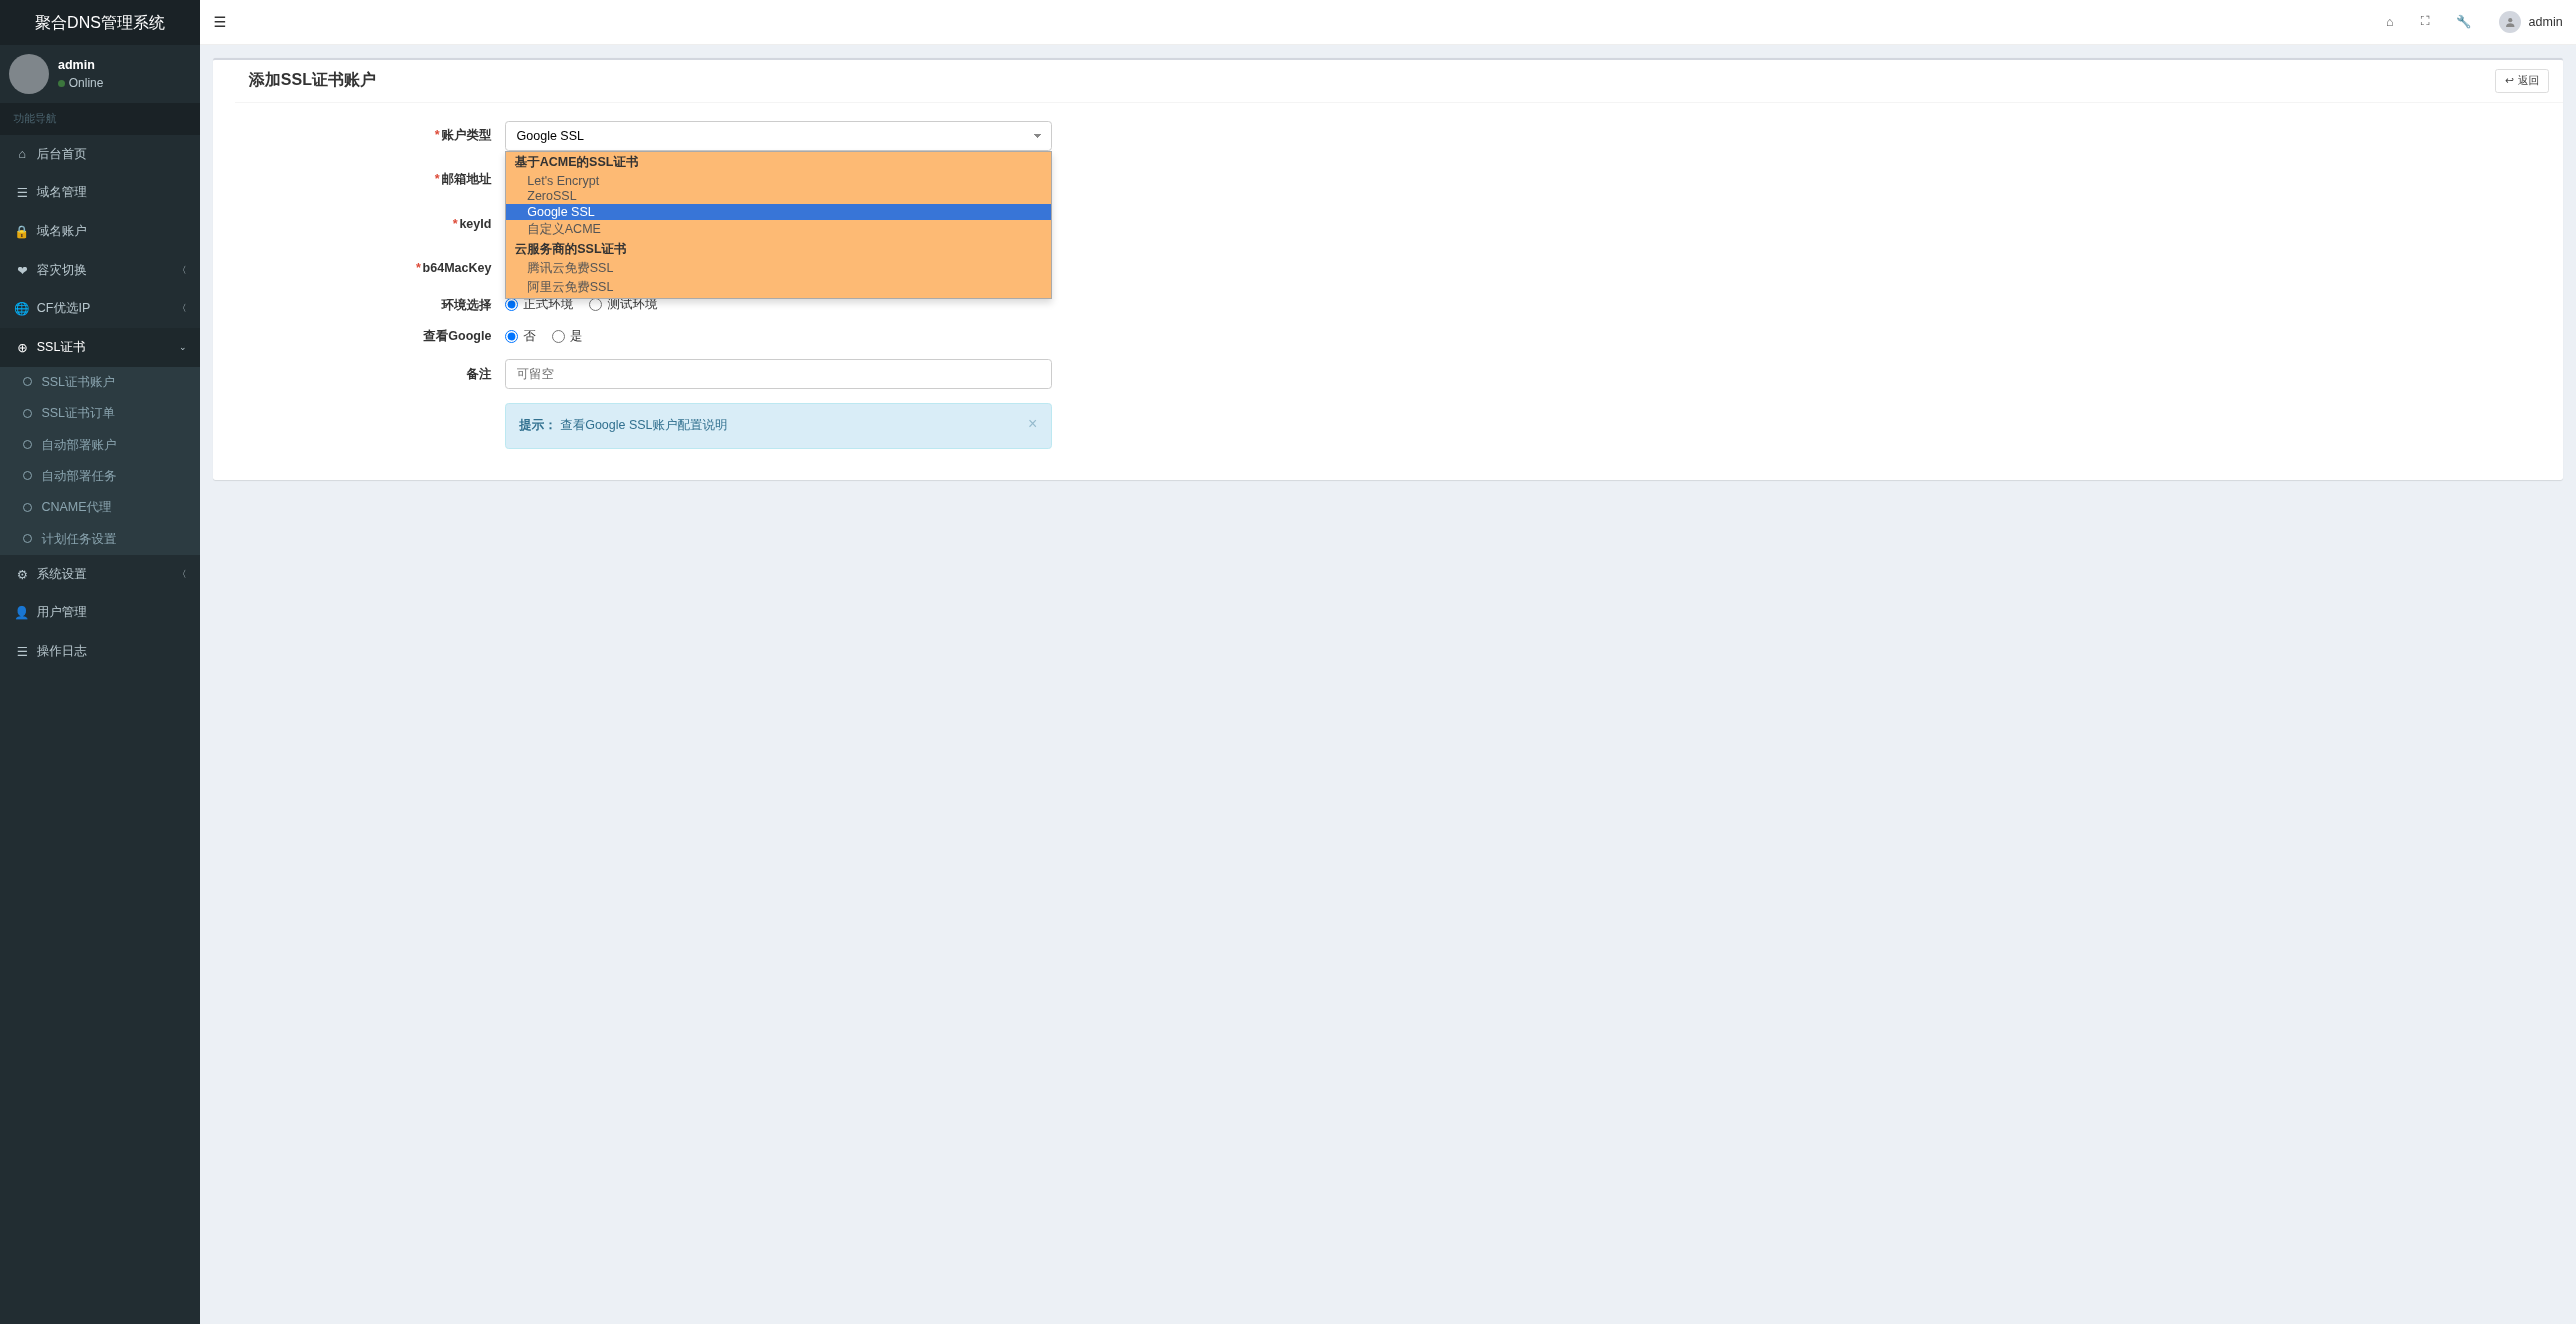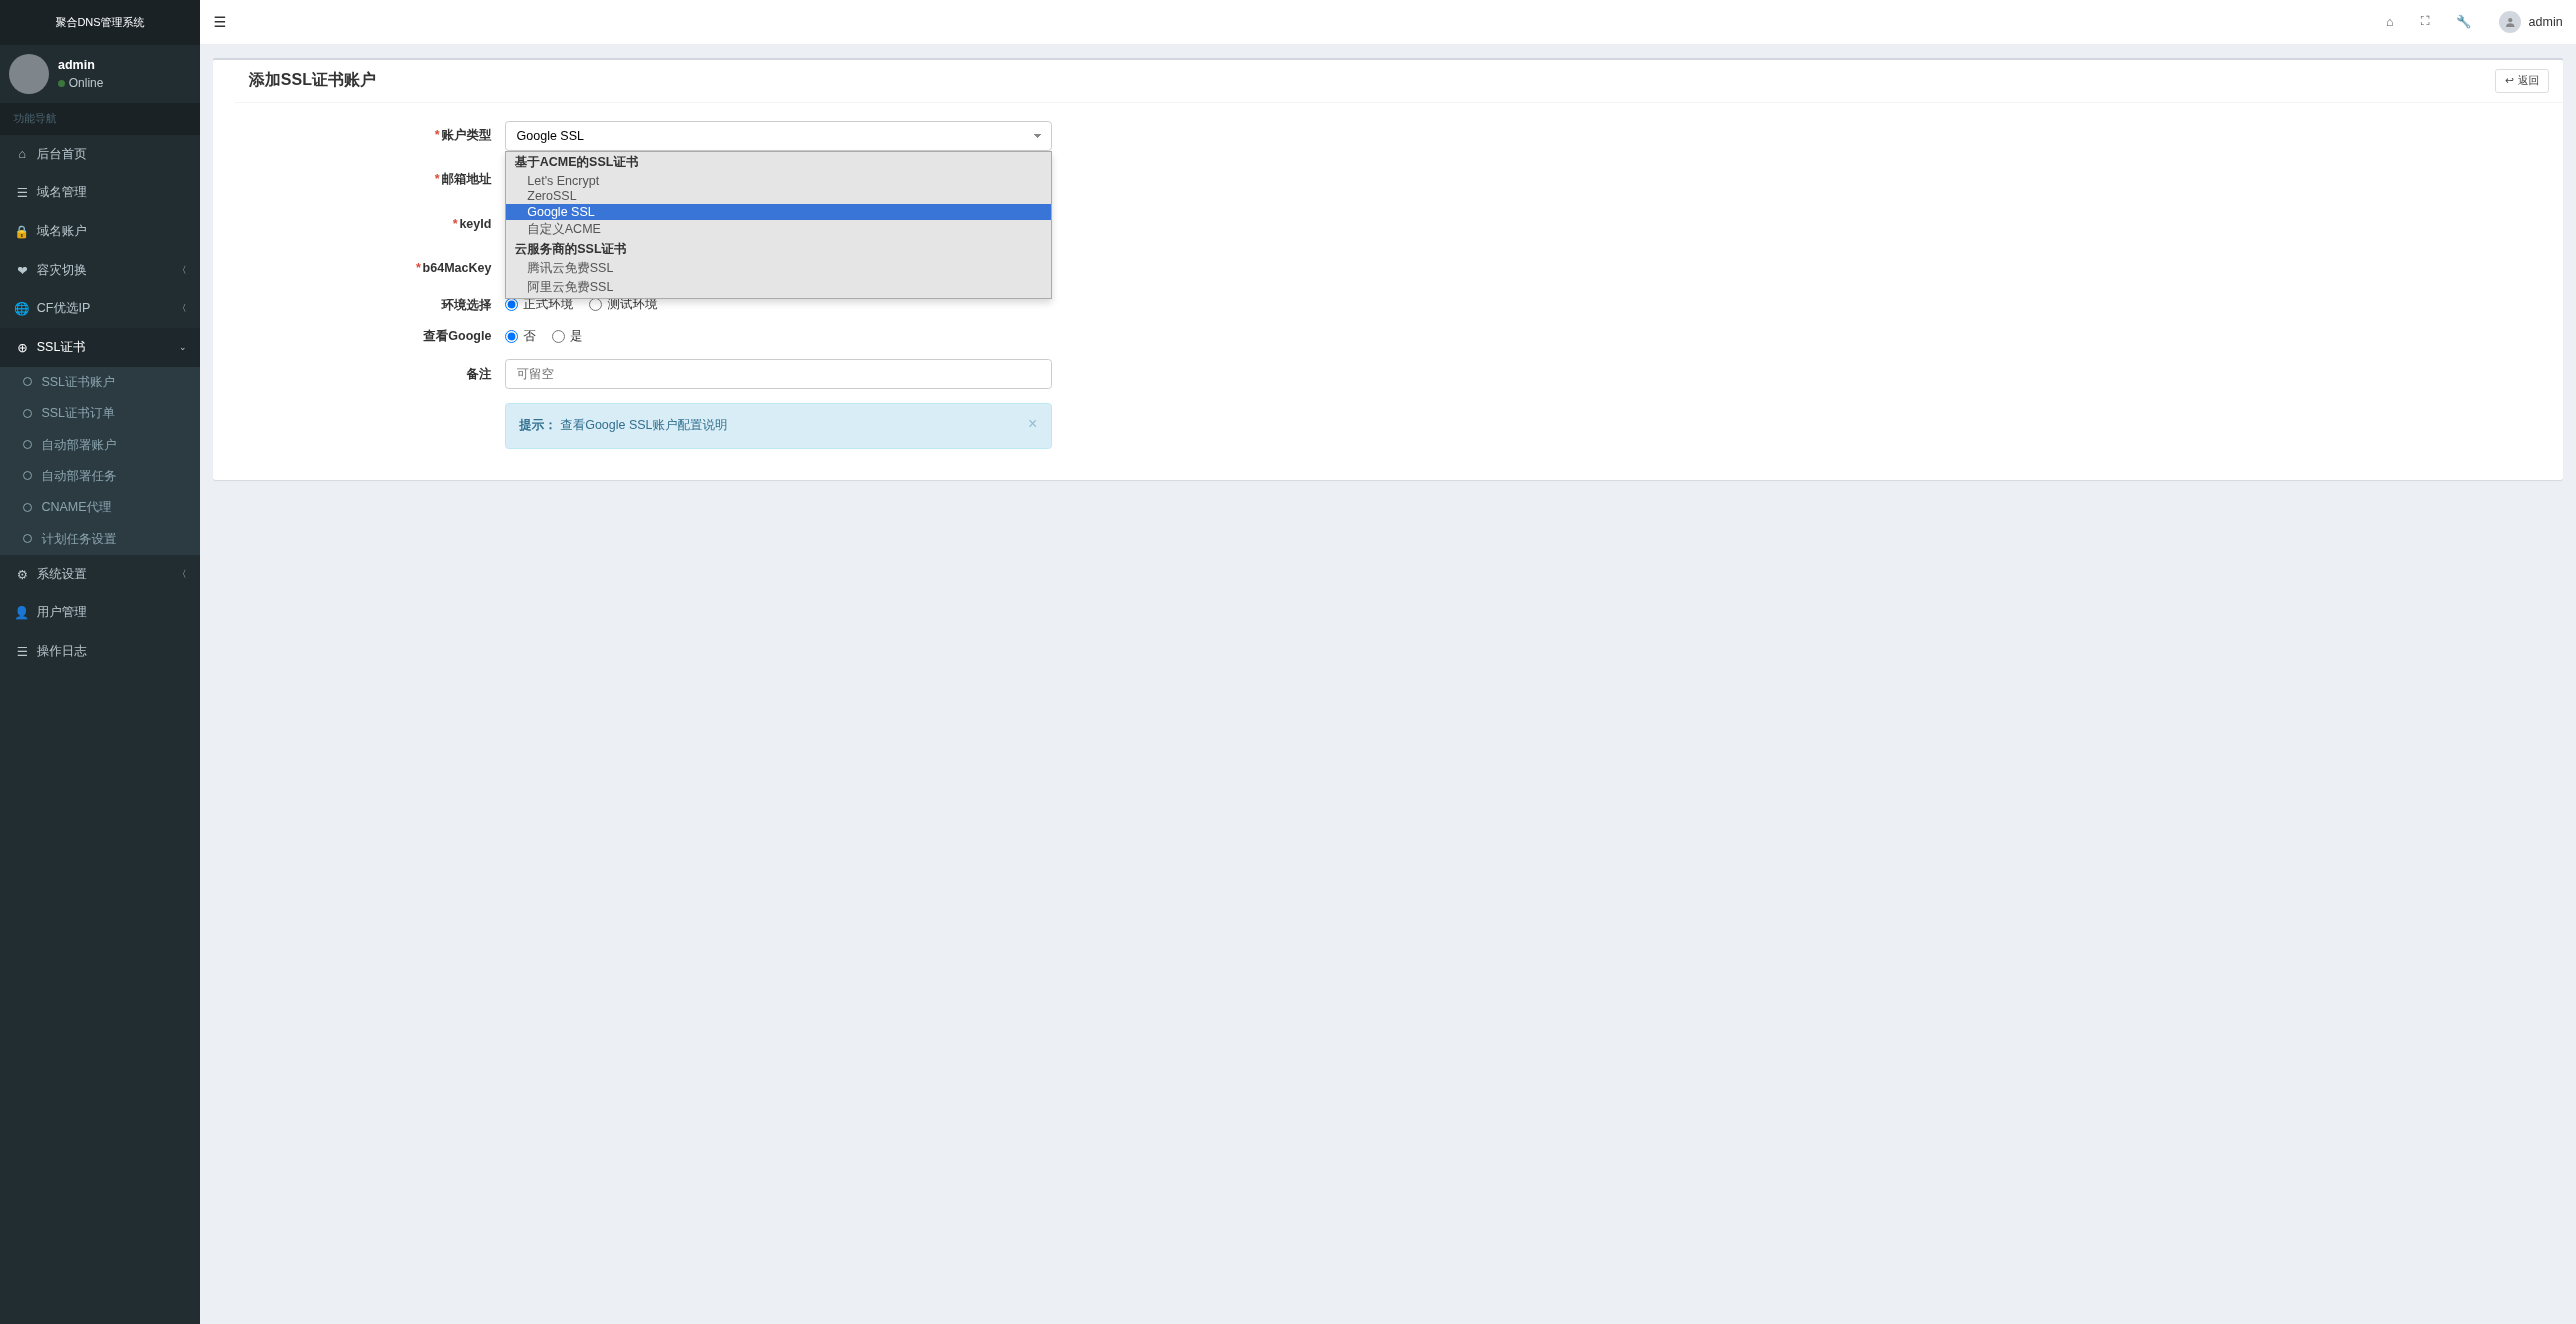--- a/index.html
+++ b/index.html
@@ -1,21 +1,21 @@
 <!DOCTYPE html>
 <html style="font-size:14.3px"><head>
 <meta charset="utf-8">
 <style>
 * { margin: 0; padding: 0; box-sizing: border-box; }
 body { font-family: -apple-system, "Helvetica Neue", Helvetica, Arial, sans-serif; font-size: 12.5px; color: #333; background: #ecf0f5; }
 .wrapper { display: flex; min-height: 100vh; }
 
 
 .sidebar { width: 200px; background: #222d32; color: #b8c7ce; flex-shrink: 0; }
-.logo { background: #1a2226; color: #fff; height: 45px; line-height: 45px; text-align: center; font-size: 11px; font-weight: 400; }
+.logo { background: #1a2226; color: #fff; height: 45px; line-height: 45px; text-align: center; font-size: 16px; font-weight: 400; }
 .user-panel { padding: 9px; display: flex; align-items: center; }
 .user-panel .avatar { width: 40px; height: 40px; border-radius: 50%; background: #7f868b; margin-right: 9px; }
 .user-panel .info { line-height: 1; }
 .user-panel .info p { color: #fff; font-weight: 600; margin-bottom: 5.4px; }
 .user-panel .info .status { font-size: 12px; color: #b8c7ce; }
 .user-panel .info .status::before { content: ''; display: inline-block; width: 7.2px; height: 7.2px; background: #3c763d; border-radius: 50%; margin-right: 3.6px; }
 .sidebar .header { color: #4b646f; background: #1a2226; padding: 9px 13.4px; font-size: 10.8px; }
 .sidebar ul { list-style: none; }
 .sidebar .treeview > a, .sidebar .menu-item > a { display: flex; align-items: center; padding: 10.8px 13.4px; color: #b8c7ce; text-decoration: none; }
 .sidebar .treeview.active > a { background: #1e282c; color: #fff; }
@@ -50,21 +50,21 @@
 .form-control { width: 100%; height: 30.5px; padding: 5.4px 10.8px; border: 0.9px solid #ccc; border-radius: 3.6px; font-size: 12.5px; background: #fff; }
 select.form-control { appearance: none; background-image: linear-gradient(45deg, transparent 50%, #888 50%), linear-gradient(135deg, #888 50%, transparent 50%); background-position: calc(100% - 13.4px) 12.5px, calc(100% - 9px) 12.5px; background-size: 4.5px 4.5px; background-repeat: no-repeat; }
 .radio-inline { display: inline-flex; align-items: center; margin-right: 16px; font-weight: normal; cursor: pointer; }
 .radio-inline input { margin-right: 5.4px; }
 .alert-info { background: #d9edf7; border: 0.9px solid #bce8f1; color: #31708f; padding: 13.4px; border-radius: 3.6px; position: relative; }
 .alert-info a { color: #31708f; text-decoration: none; }
 .alert-info .close { position: absolute; right: 13.4px; top: 10.8px; color: #31708f; opacity: .4; font-size: 16px; cursor: pointer; background: none; border: none; }
 .btn-primary { background: #3c8dbc; border: 0.9px solid #367fa9; color: #fff; padding: 7.2px 14.3px; border-radius: 2.7px; cursor: pointer; font-size: 12.5px; }
 
 
-.dropdown-panel { position: absolute; border: 0.9px solid #aaa; background: #e5e5e5; box-shadow: 0 3.6px 7.2px rgba(0,0,0,.15); z-index: 100; max-height: 148px; overflow-y: auto; }
+.dropdown-panel { position: absolute; border: 0.9px solid #aaa; background: #fdba74; box-shadow: 0 3.6px 7.2px rgba(0,0,0,.15); z-index: 100; max-height: 148px; overflow-y: auto; }
 .dropdown-panel .group-label { font-weight: 700; padding: 1.8px 9px; color: #333; }
 .dropdown-panel .option { padding: 0.9px 9px 0.9px 21.5px; cursor: pointer; color: #555; }
 .dropdown-panel .option.selected { background: #3875d7; color: #fff; }
 </style>
 </head>
 <body>
 
 <div class="wrapper">
   <aside class="sidebar">
     <div class="logo">聚合DNS管理系统</div>

